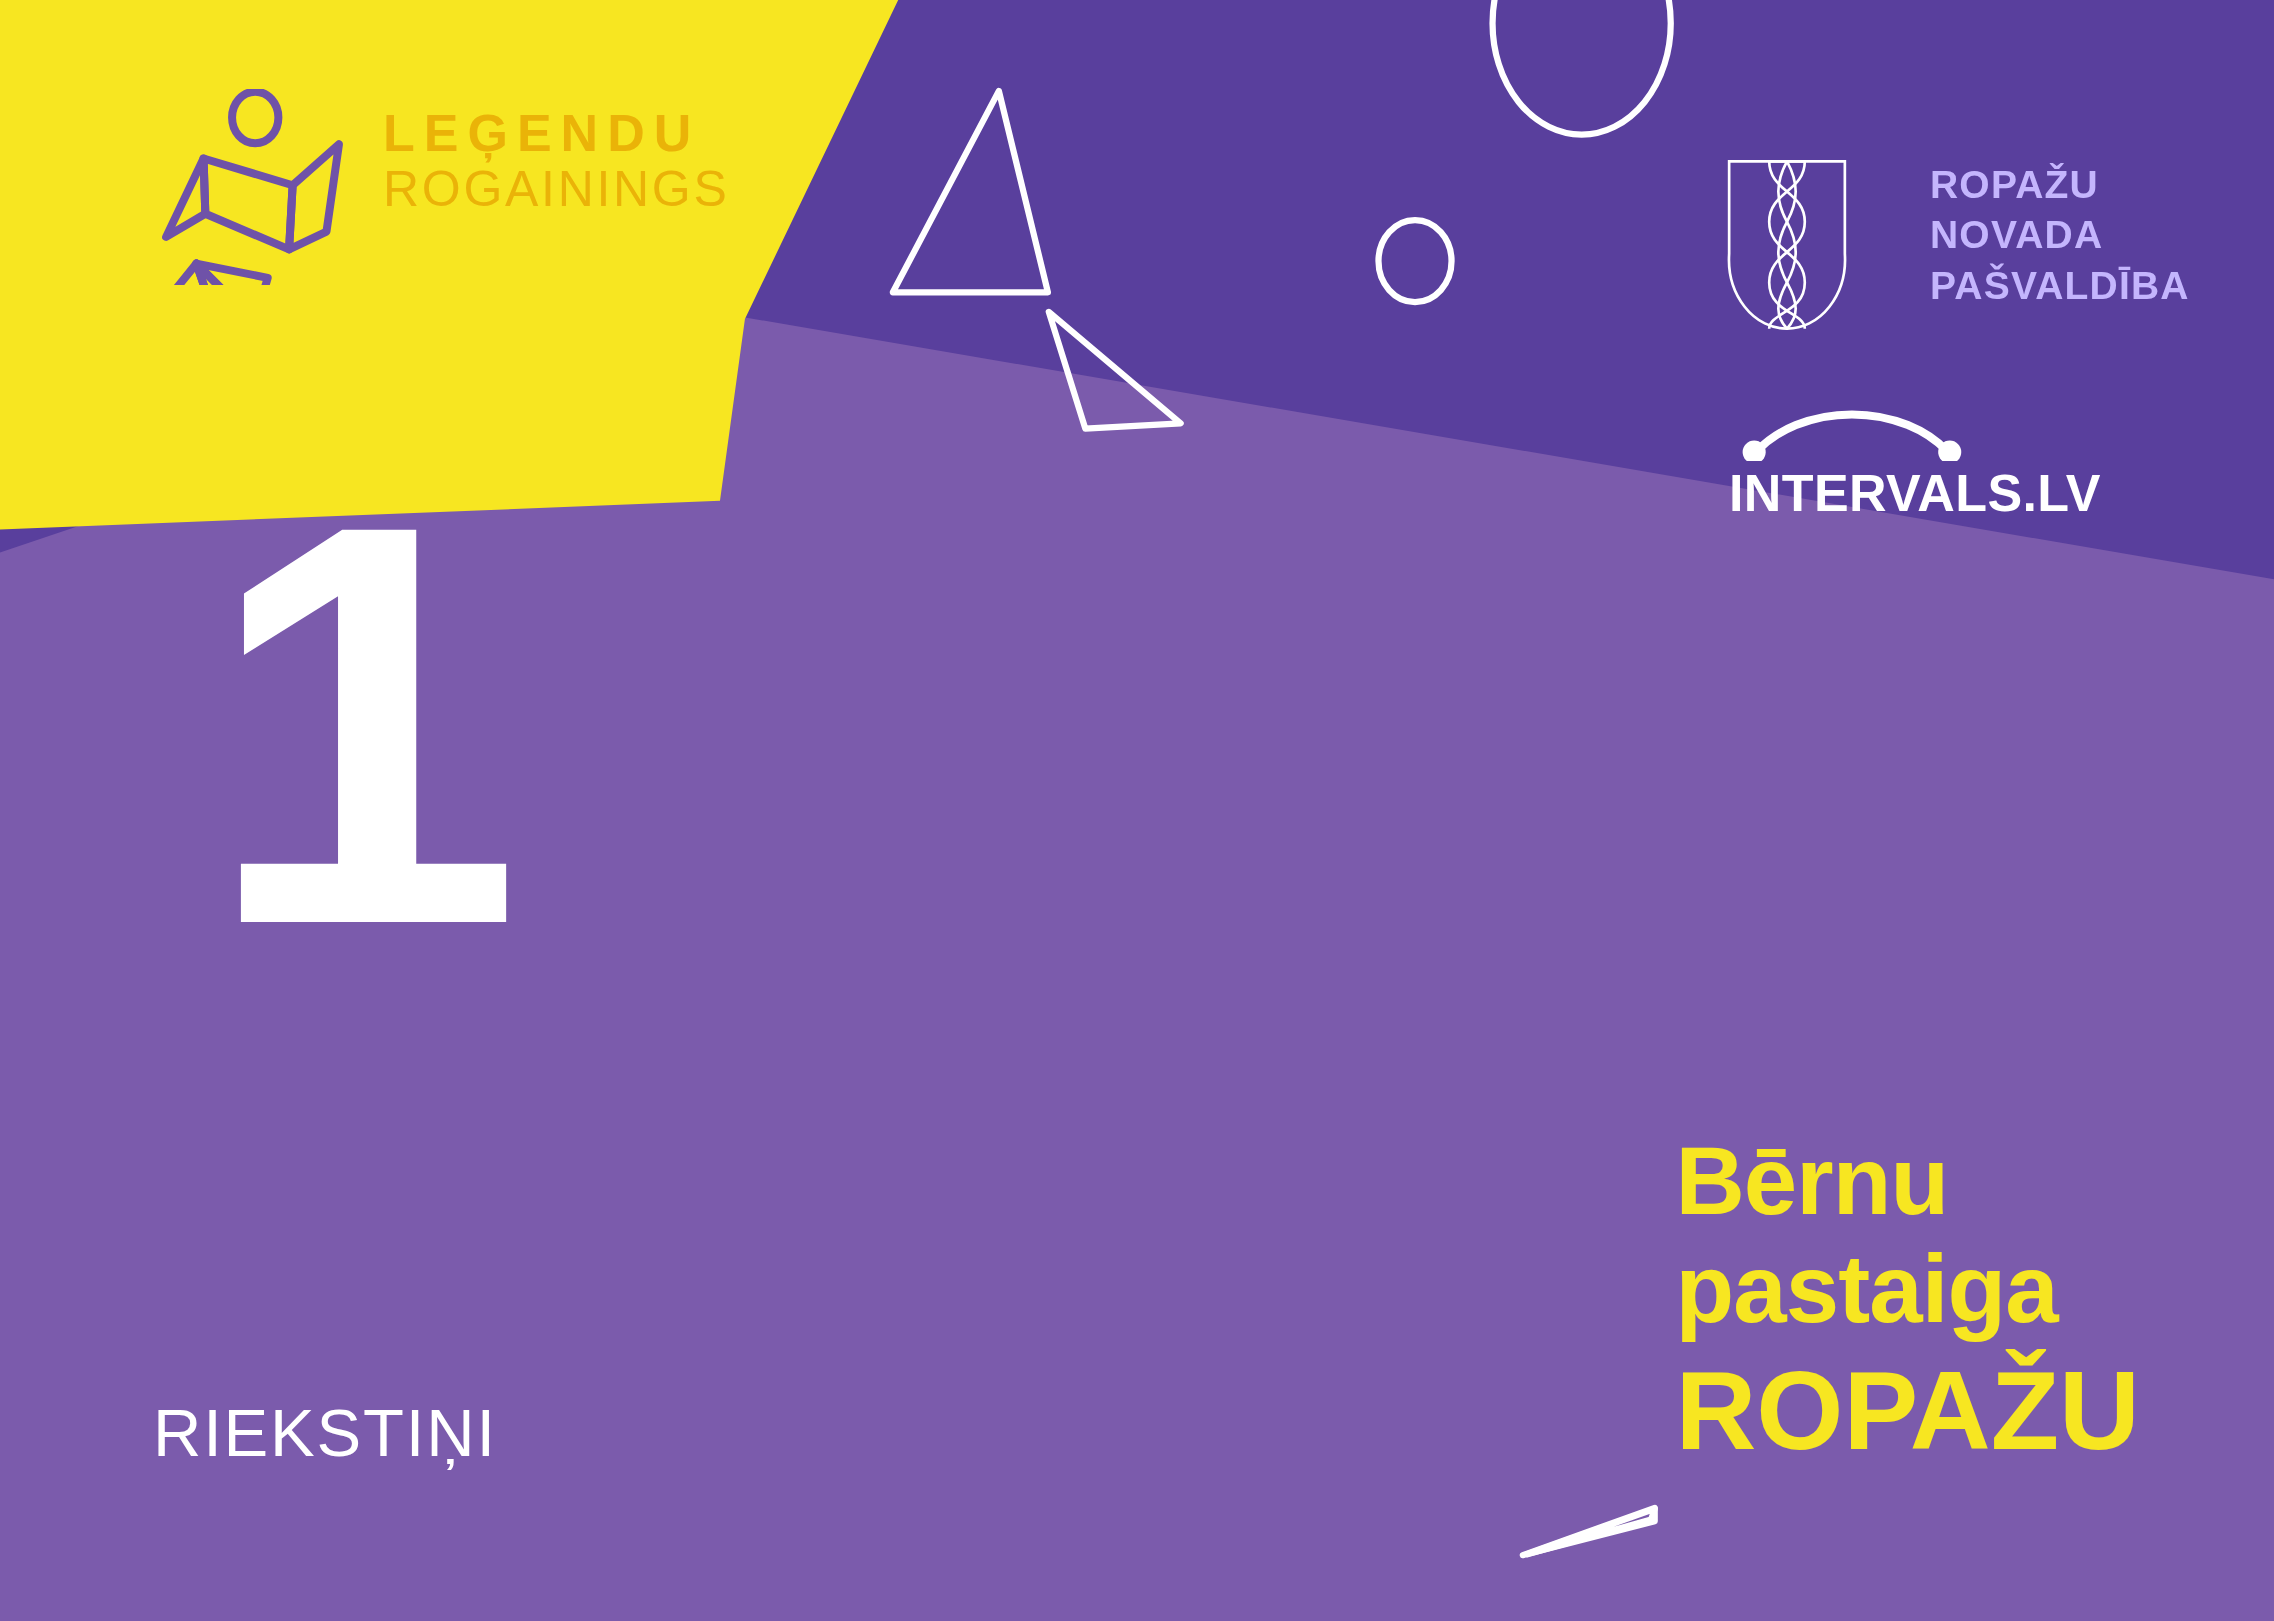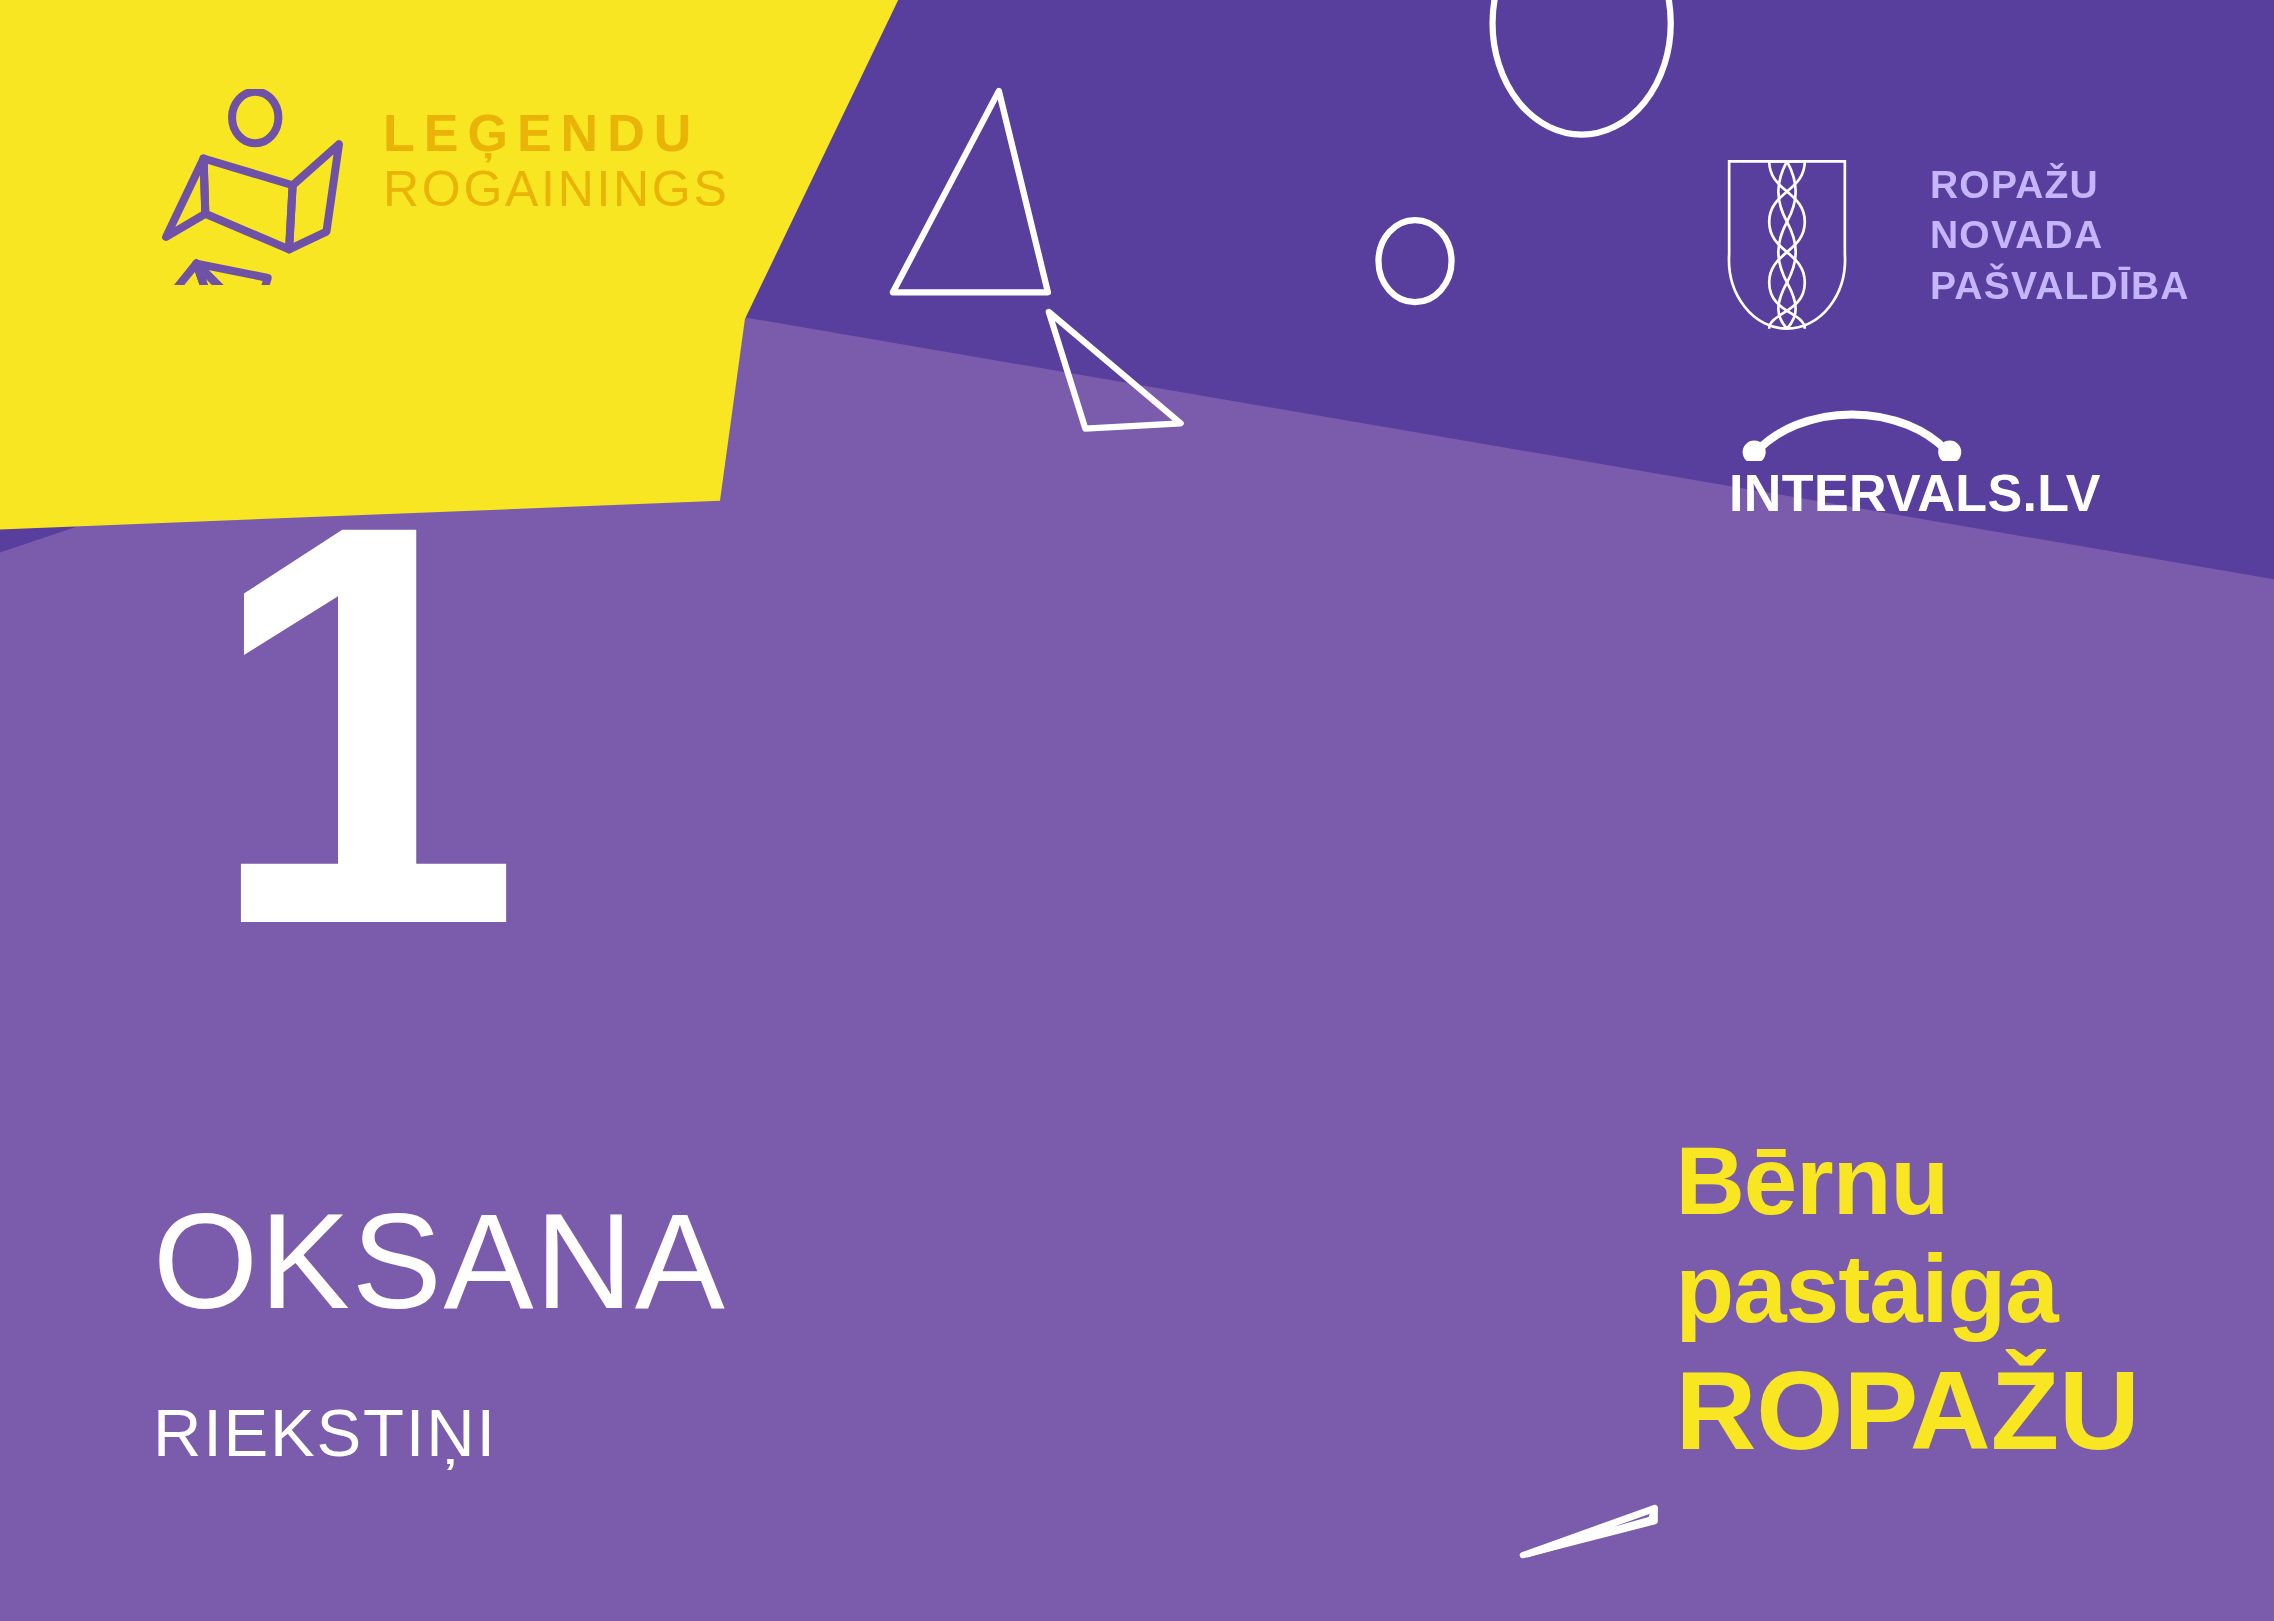--- a/index.html
+++ b/index.html
@@ -202,21 +202,20 @@
   <div class="abs" id="intervals-logo">
     <svg width="303" height="80" viewBox="0 0 340 90" style="position:absolute;left:7.1px;top:-7.1px;">
       <path d="M24 78 A 130 96 0 0 1 236 78" fill="none" stroke="#FFFFFF" stroke-width="9" stroke-linecap="round"></path>
       <circle cx="20" cy="80" r="13" fill="#FFFFFF"></circle>
       <circle cx="240" cy="80" r="13" fill="#FFFFFF"></circle>
     </svg>
     <div id="intervals-text">INTERVALS.LV</div>
   </div>
 
   <div class="abs" id="bib-number">1</div>
-  <div class="abs" id="participant-first">OKSANA</div>
   <div class="abs" id="participant-last">RIEKSTIŅI</div>
 
   <div class="abs" id="event-block">
     <div id="event-line1">Bērnu</div>
     <div id="event-line2">pastaiga</div>
     <div id="event-place">ROPAŽU</div>
   </div>
 
 </div>
 

